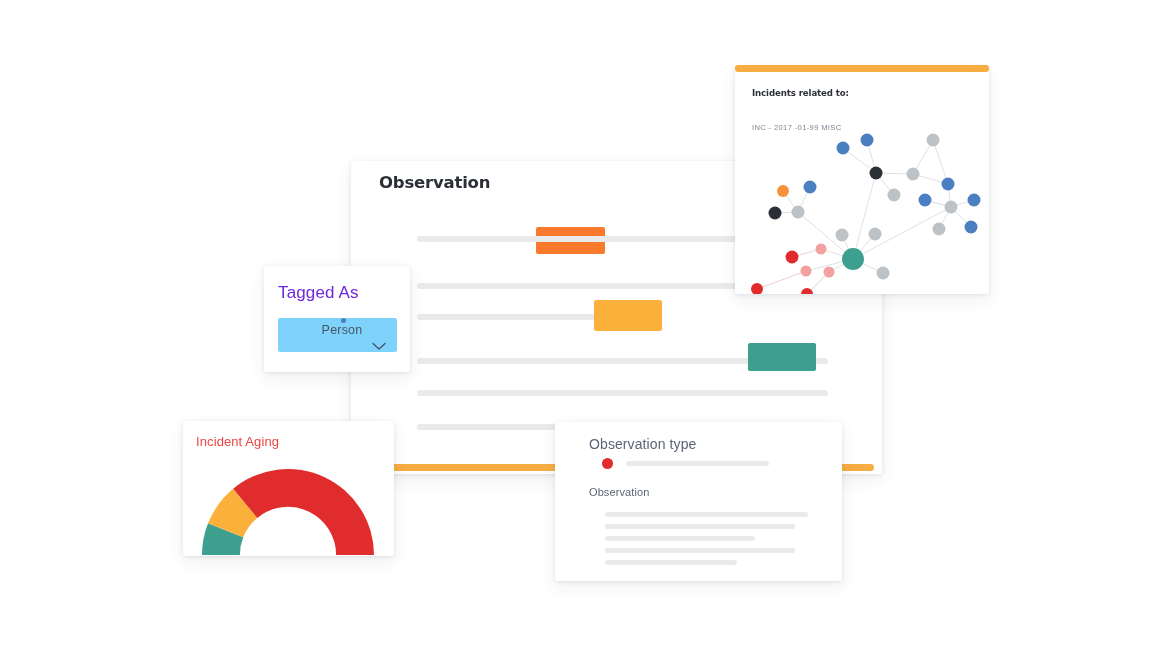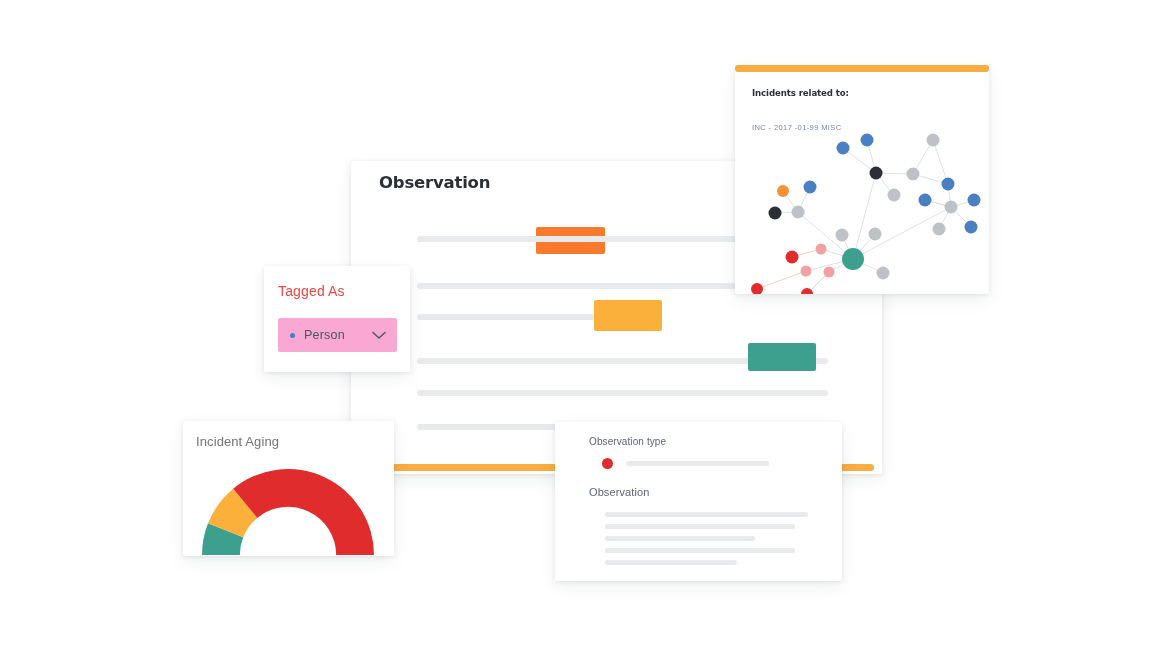--- a/index.html
+++ b/index.html
@@ -73,34 +73,35 @@
     left: 264px;
     top: 266px;
     width: 146px;
     height: 106px;
     z-index: 4;
   }
   #tagged-title {
     position: absolute;
     left: 14px;
     top: 17px;
-    font-size: 14px;
-    color: #ef4444;
+    font-size: 17px;
+    color: #6d28d9;
     letter-spacing: 0.15px;
   }
   #tagged-select {
     position: absolute;
     left: 14px;
     top: 52px;
     width: 119px;
     height: 34px;
-    background: #f9a8d4;
+    background: #7dd3fc;
     border-radius: 2px;
     display: flex;
     align-items: center;
+    flex-direction: column;
   }
   #tagged-select .dot {
     width: 5px;
     height: 5px;
     border-radius: 50%;
     background: #4a7fc1;
     margin-left: 12px;
     flex: 0 0 auto;
   }
   #tagged-select .label {
@@ -121,21 +122,21 @@
     top: 421px;
     width: 211px;
     height: 135px;
     z-index: 3;
   }
   #aging-title {
     position: absolute;
     left: 13px;
     top: 13px;
     font-size: 13px;
-    color: #737373;
+    color: #ef4444;
     letter-spacing: 0.1px;
   }
   #aging-gauge {
     position: absolute;
     left: 19px;
     top: 38px;
     width: 172px;
     height: 98px;
     overflow: hidden;
   }
@@ -145,21 +146,21 @@
     left: 555px;
     top: 422px;
     width: 287px;
     height: 159px;
     z-index: 5;
   }
   #detail-type-label {
     position: absolute;
     left: 34px;
     top: 14px;
-    font-size: 10px;
+    font-size: 14px;
     color: #5b6573;
     letter-spacing: 0.1px;
   }
   #detail-type-row {
     position: absolute;
     left: 47px;
     top: 36px;
     display: flex;
     align-items: center;
   }

